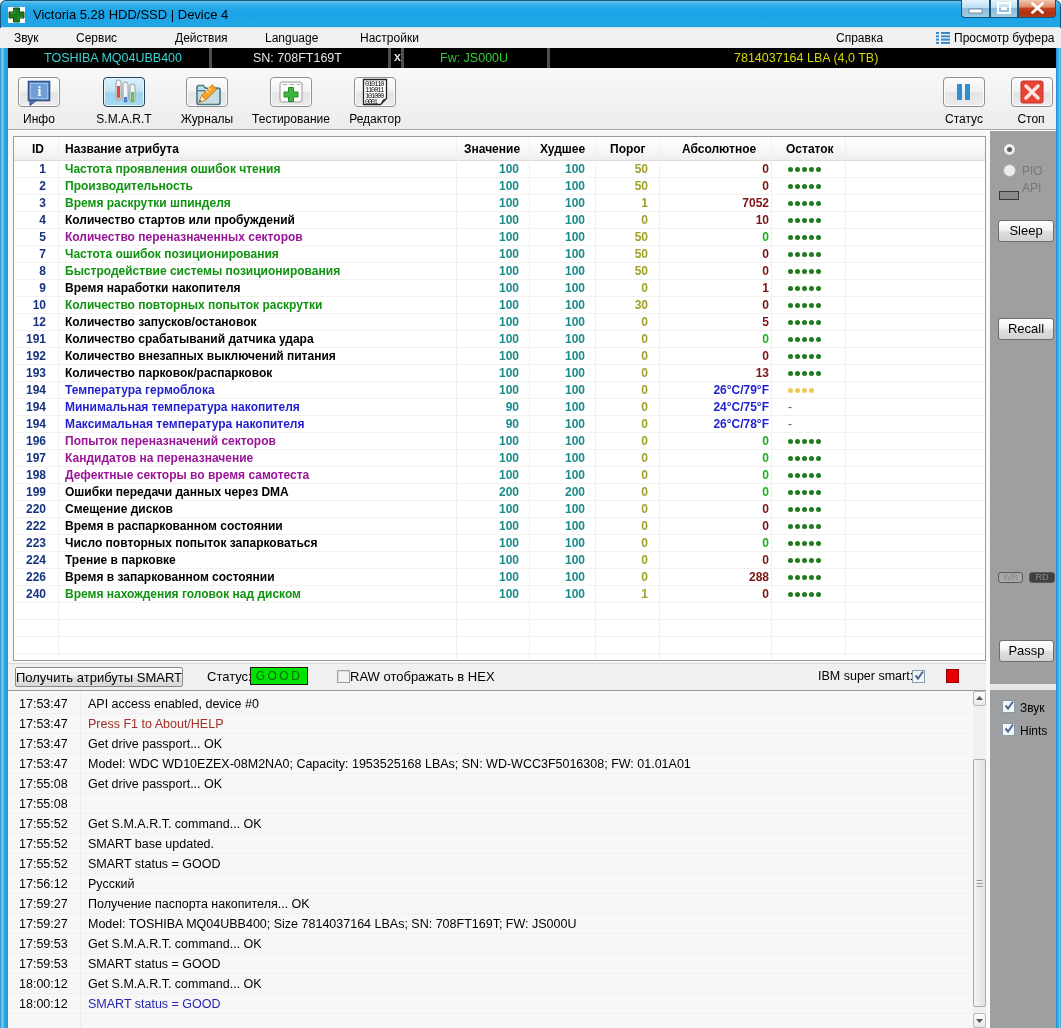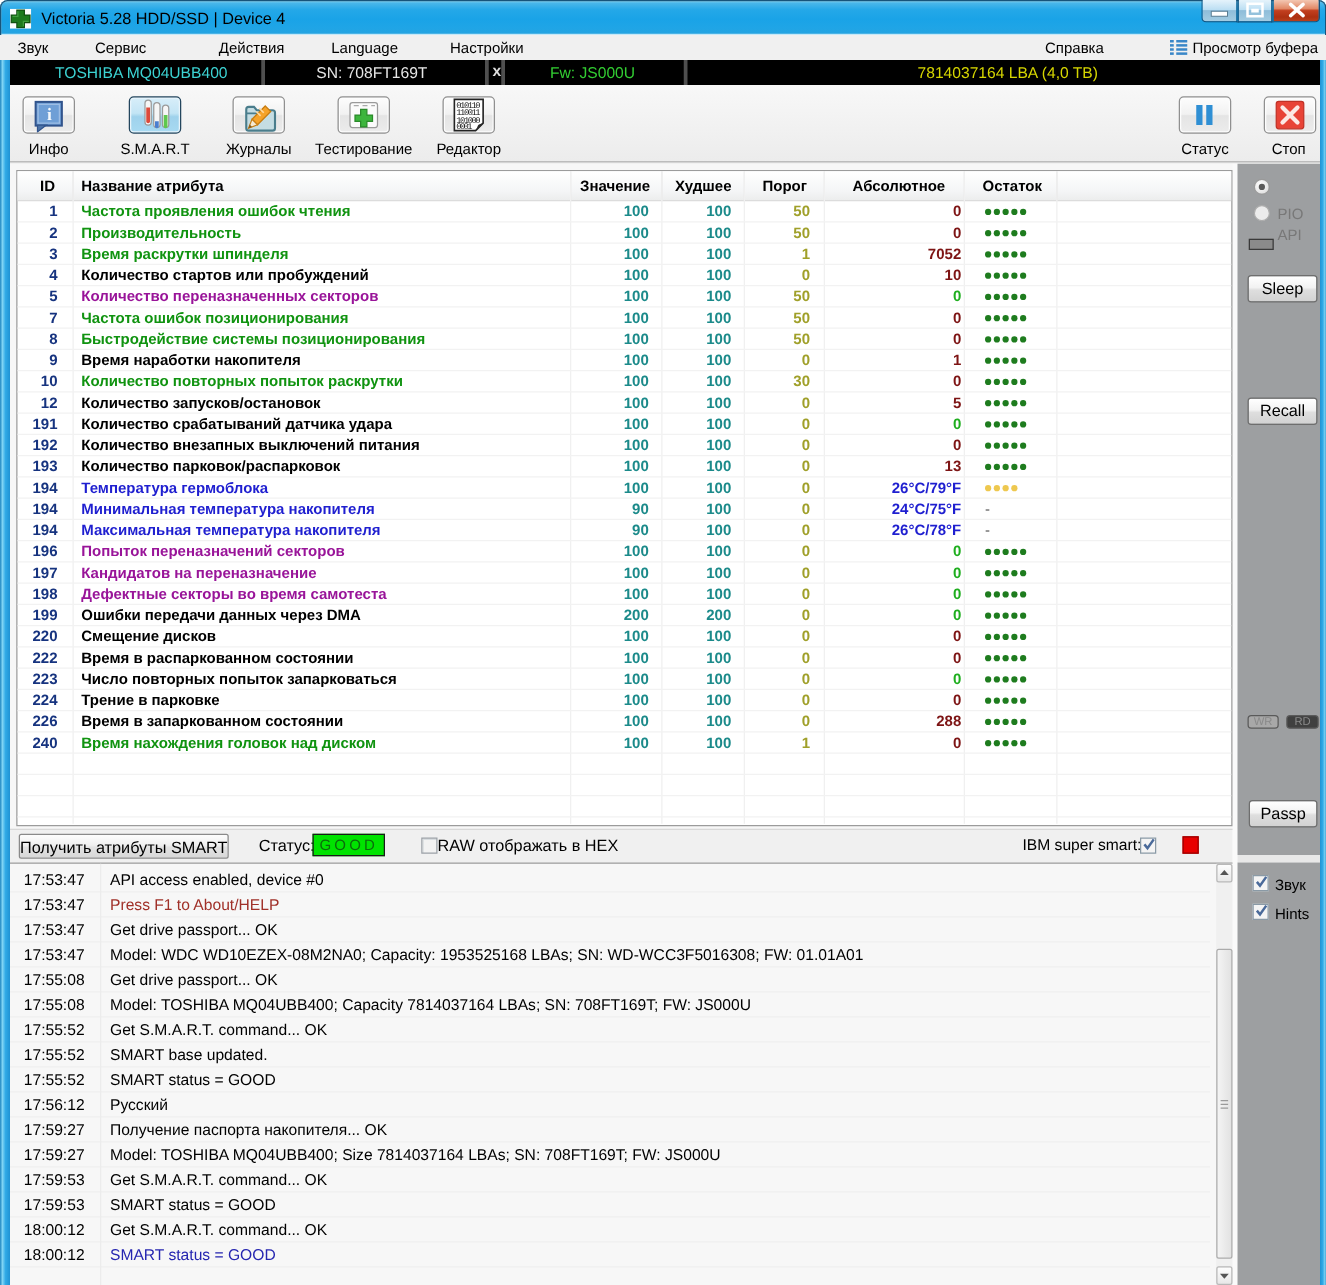--- a/index.html
+++ b/index.html
@@ -559,21 +559,20 @@
   <div class="logline" style="top:63px;">
       <span class="lt">17:53:47</span>
       <span class="lm" style="color:#000;">Model: WDC WD10EZEX-08M2NA0; Capacity: 1953525168 LBAs; SN: WD-WCC3F5016308; FW: 01.01A01</span>
     </div>
   <div class="logline" style="top:83px;">
       <span class="lt">17:55:08</span>
       <span class="lm" style="color:#000;">Get drive passport... OK</span>
     </div>
   <div class="logline" style="top:103px;">
       <span class="lt">17:55:08</span>
-      <span class="lm" style="color:#000;">Model: TOSHIBA MQ04UBB400; Capacity 7814037164 LBAs; SN: 708FT169T; FW: JS000U</span>
     </div>
   <div class="logline" style="top:123px;">
       <span class="lt">17:55:52</span>
       <span class="lm" style="color:#000;">Get S.M.A.R.T. command... OK</span>
     </div>
   <div class="logline" style="top:143px;">
       <span class="lt">17:55:52</span>
       <span class="lm" style="color:#000;">SMART base updated.</span>
     </div>
   <div class="logline" style="top:163px;">

